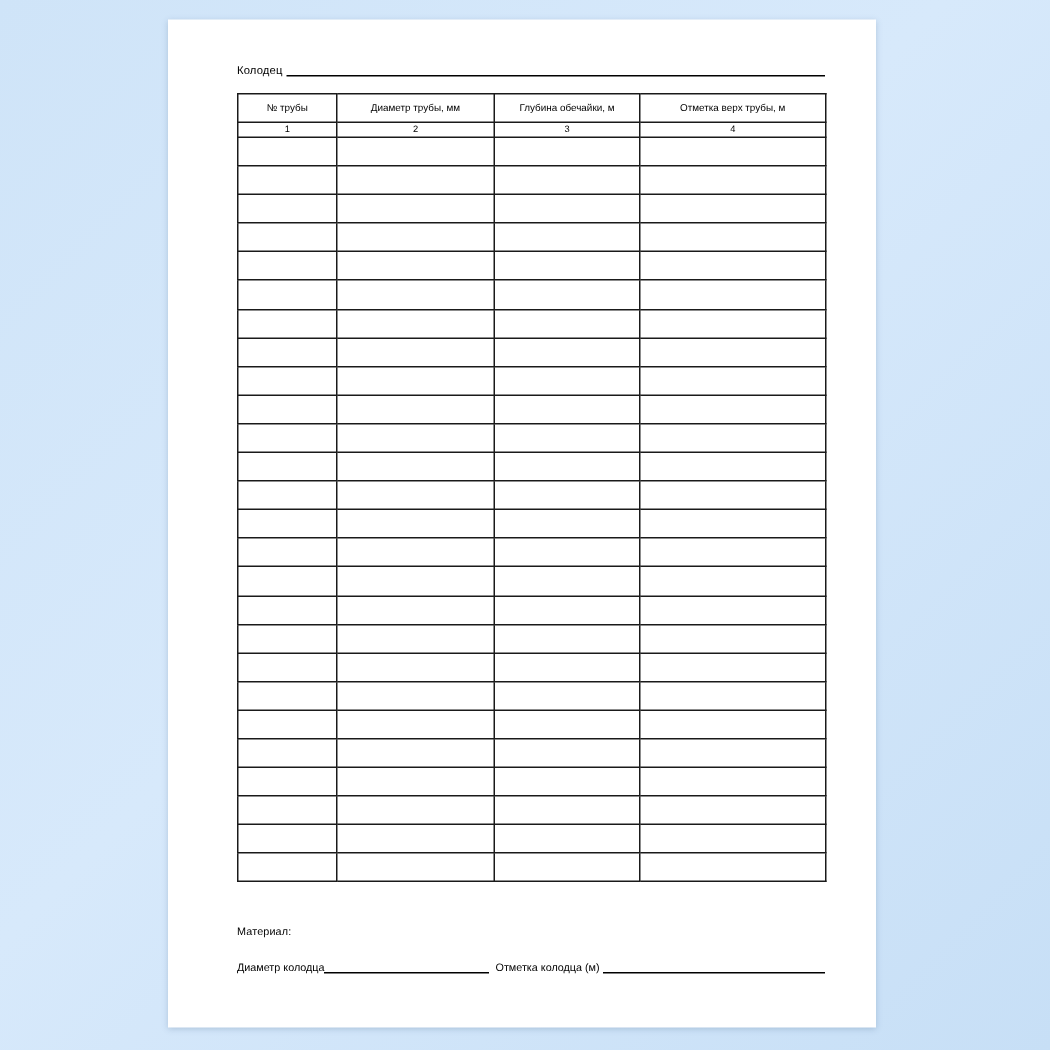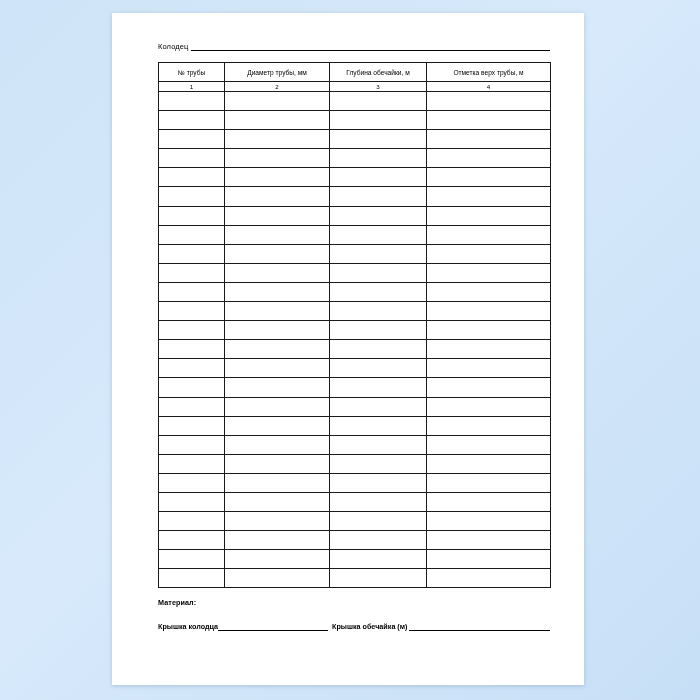--- a/index.html
+++ b/index.html
@@ -84,24 +84,24 @@
   table.pipe-table td.blank {
     height: 18.1px;
   }
   col.c1 { width: 66px; }
   col.c2 { width: 105px; }
   col.c3 { width: 97px; }
   col.c4 { width: 124px; }
 
   
   .footer {
-    margin-top: 10px;
+    margin-top: 28px;
     font-size: 7.2px;
     color: #000;
-    font-weight: bold;
+    font-weight: normal;
   }
   .footer .material-title {
     margin-bottom: 13px;
     letter-spacing: 0.1px;
   }
   .footer-row {
     display: flex;
     align-items: flex-end;
     margin-bottom: 13px;
     height: 11px;
@@ -325,22 +325,22 @@
               <td class="blank">&nbsp;</td>
             </tr>
           </tbody>
       </table>
 
       <div class="footer">
         <div class="material-title">Материал:</div>
 
 
         <div class="footer-row">
-          <span class="lbl">Крышка колодца</span>
+          <span class="lbl">Диаметр колодца</span>
           <span class="rule-c"></span>
-          <span class="lbl">Крышка обечайка (м)</span>
+          <span class="lbl">Отметка колодца (м)</span>
           <span class="rule-d"></span>
         </div>
       </div>
 
     </div>
   </div>
 </div>
 
 </body></html>

